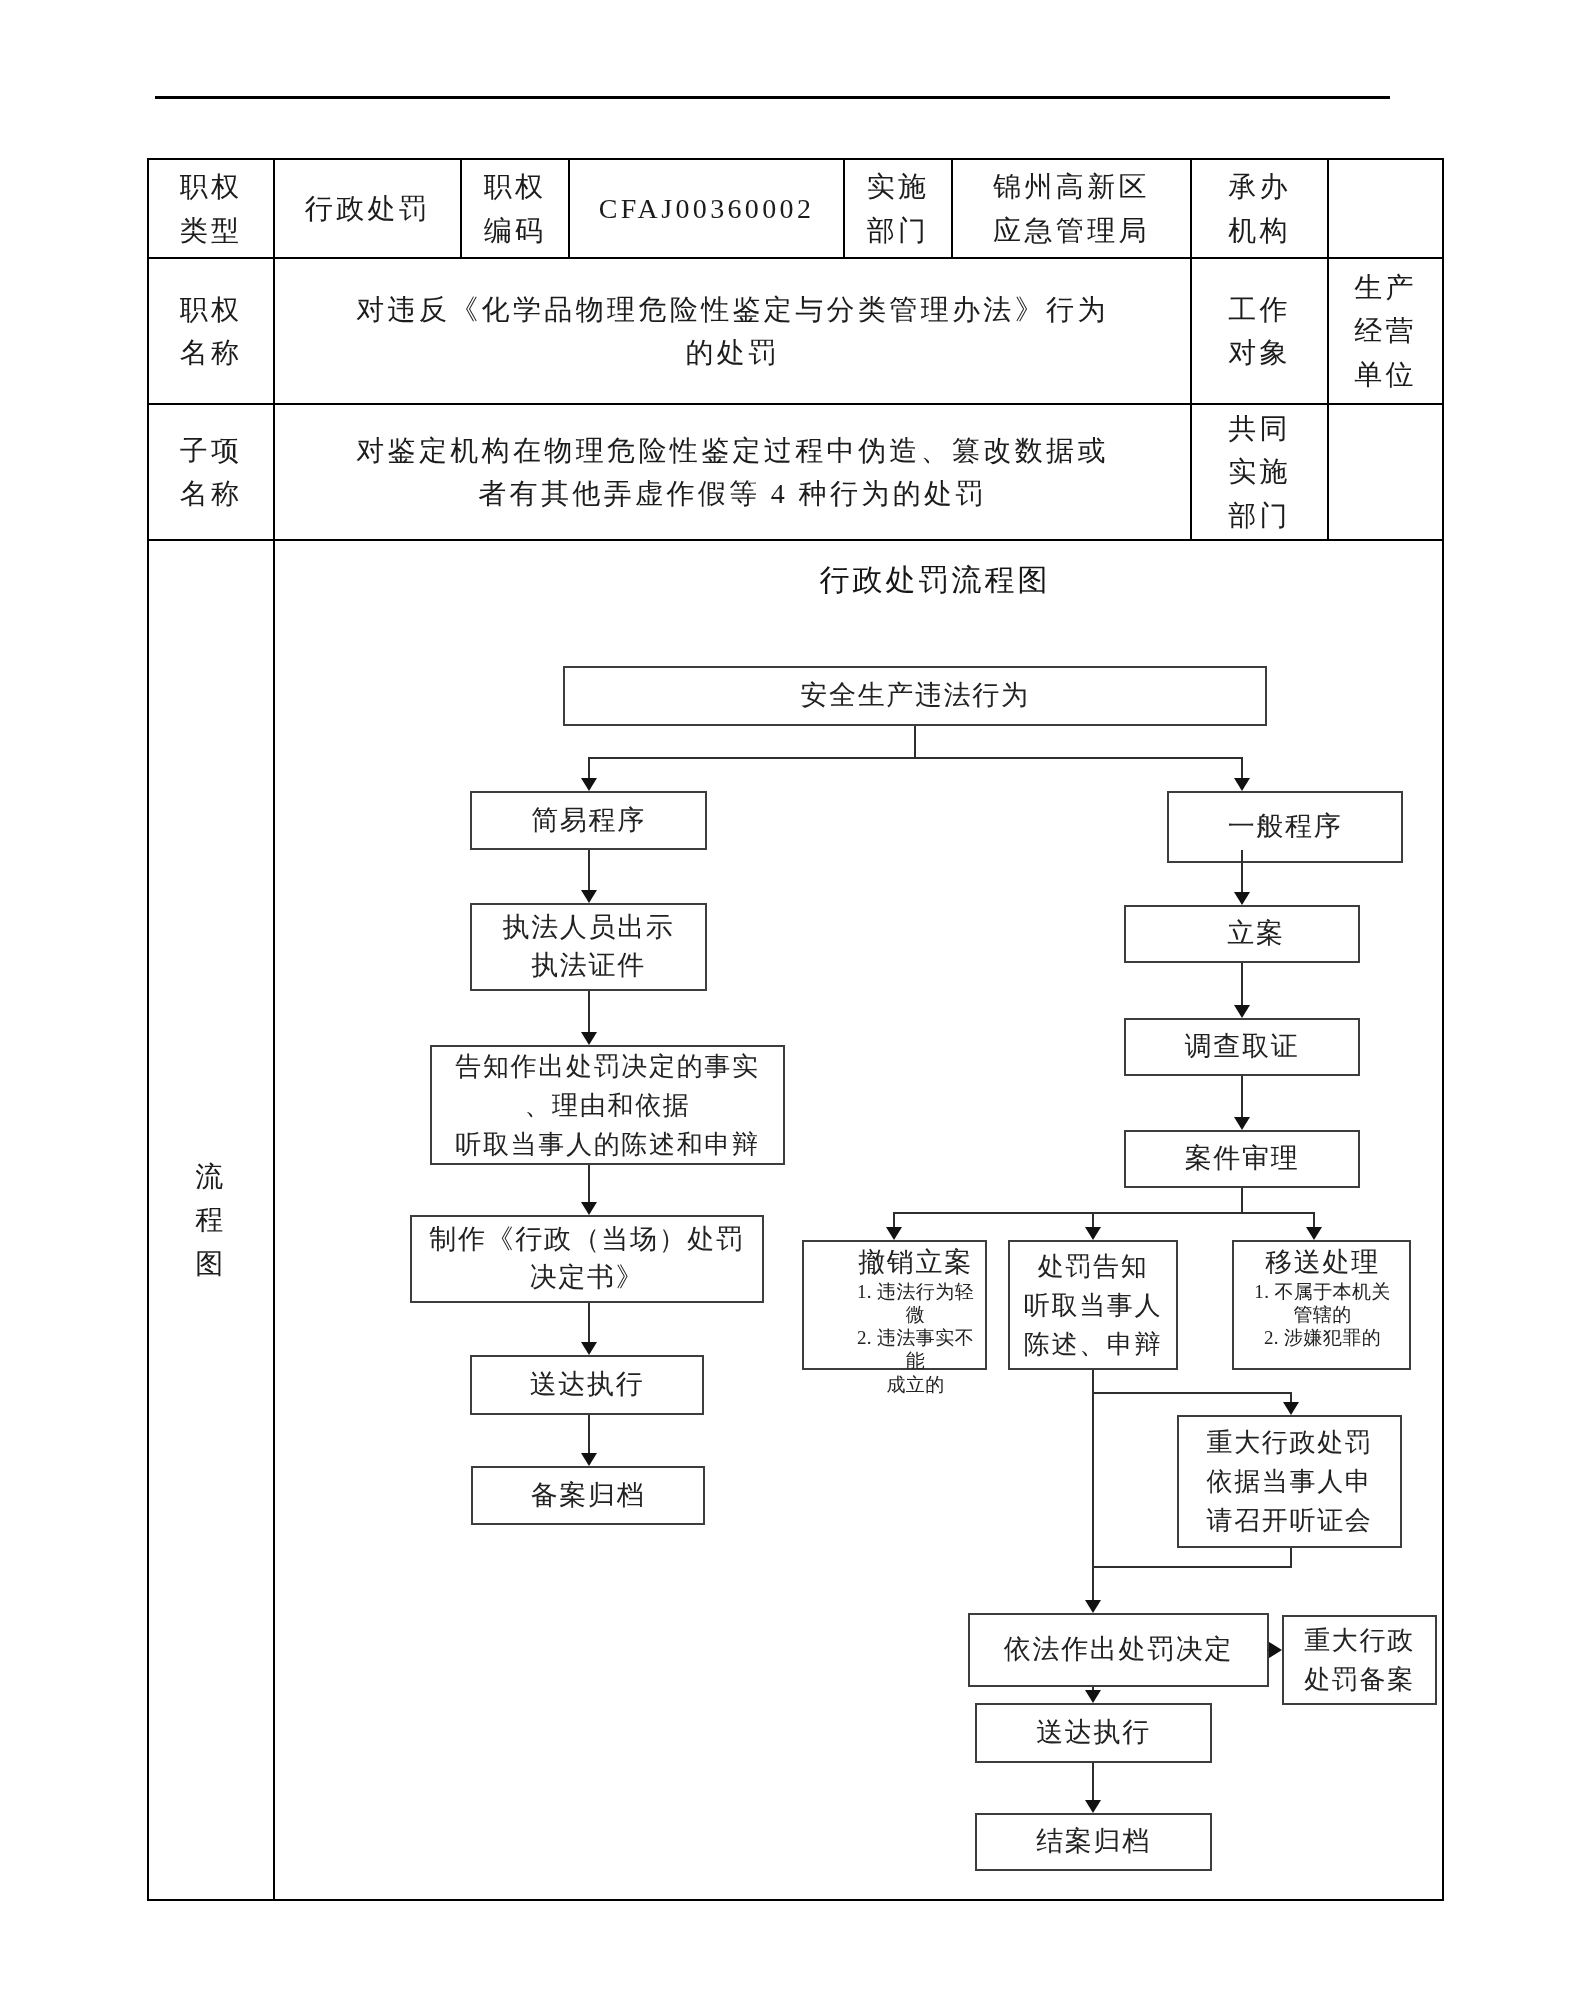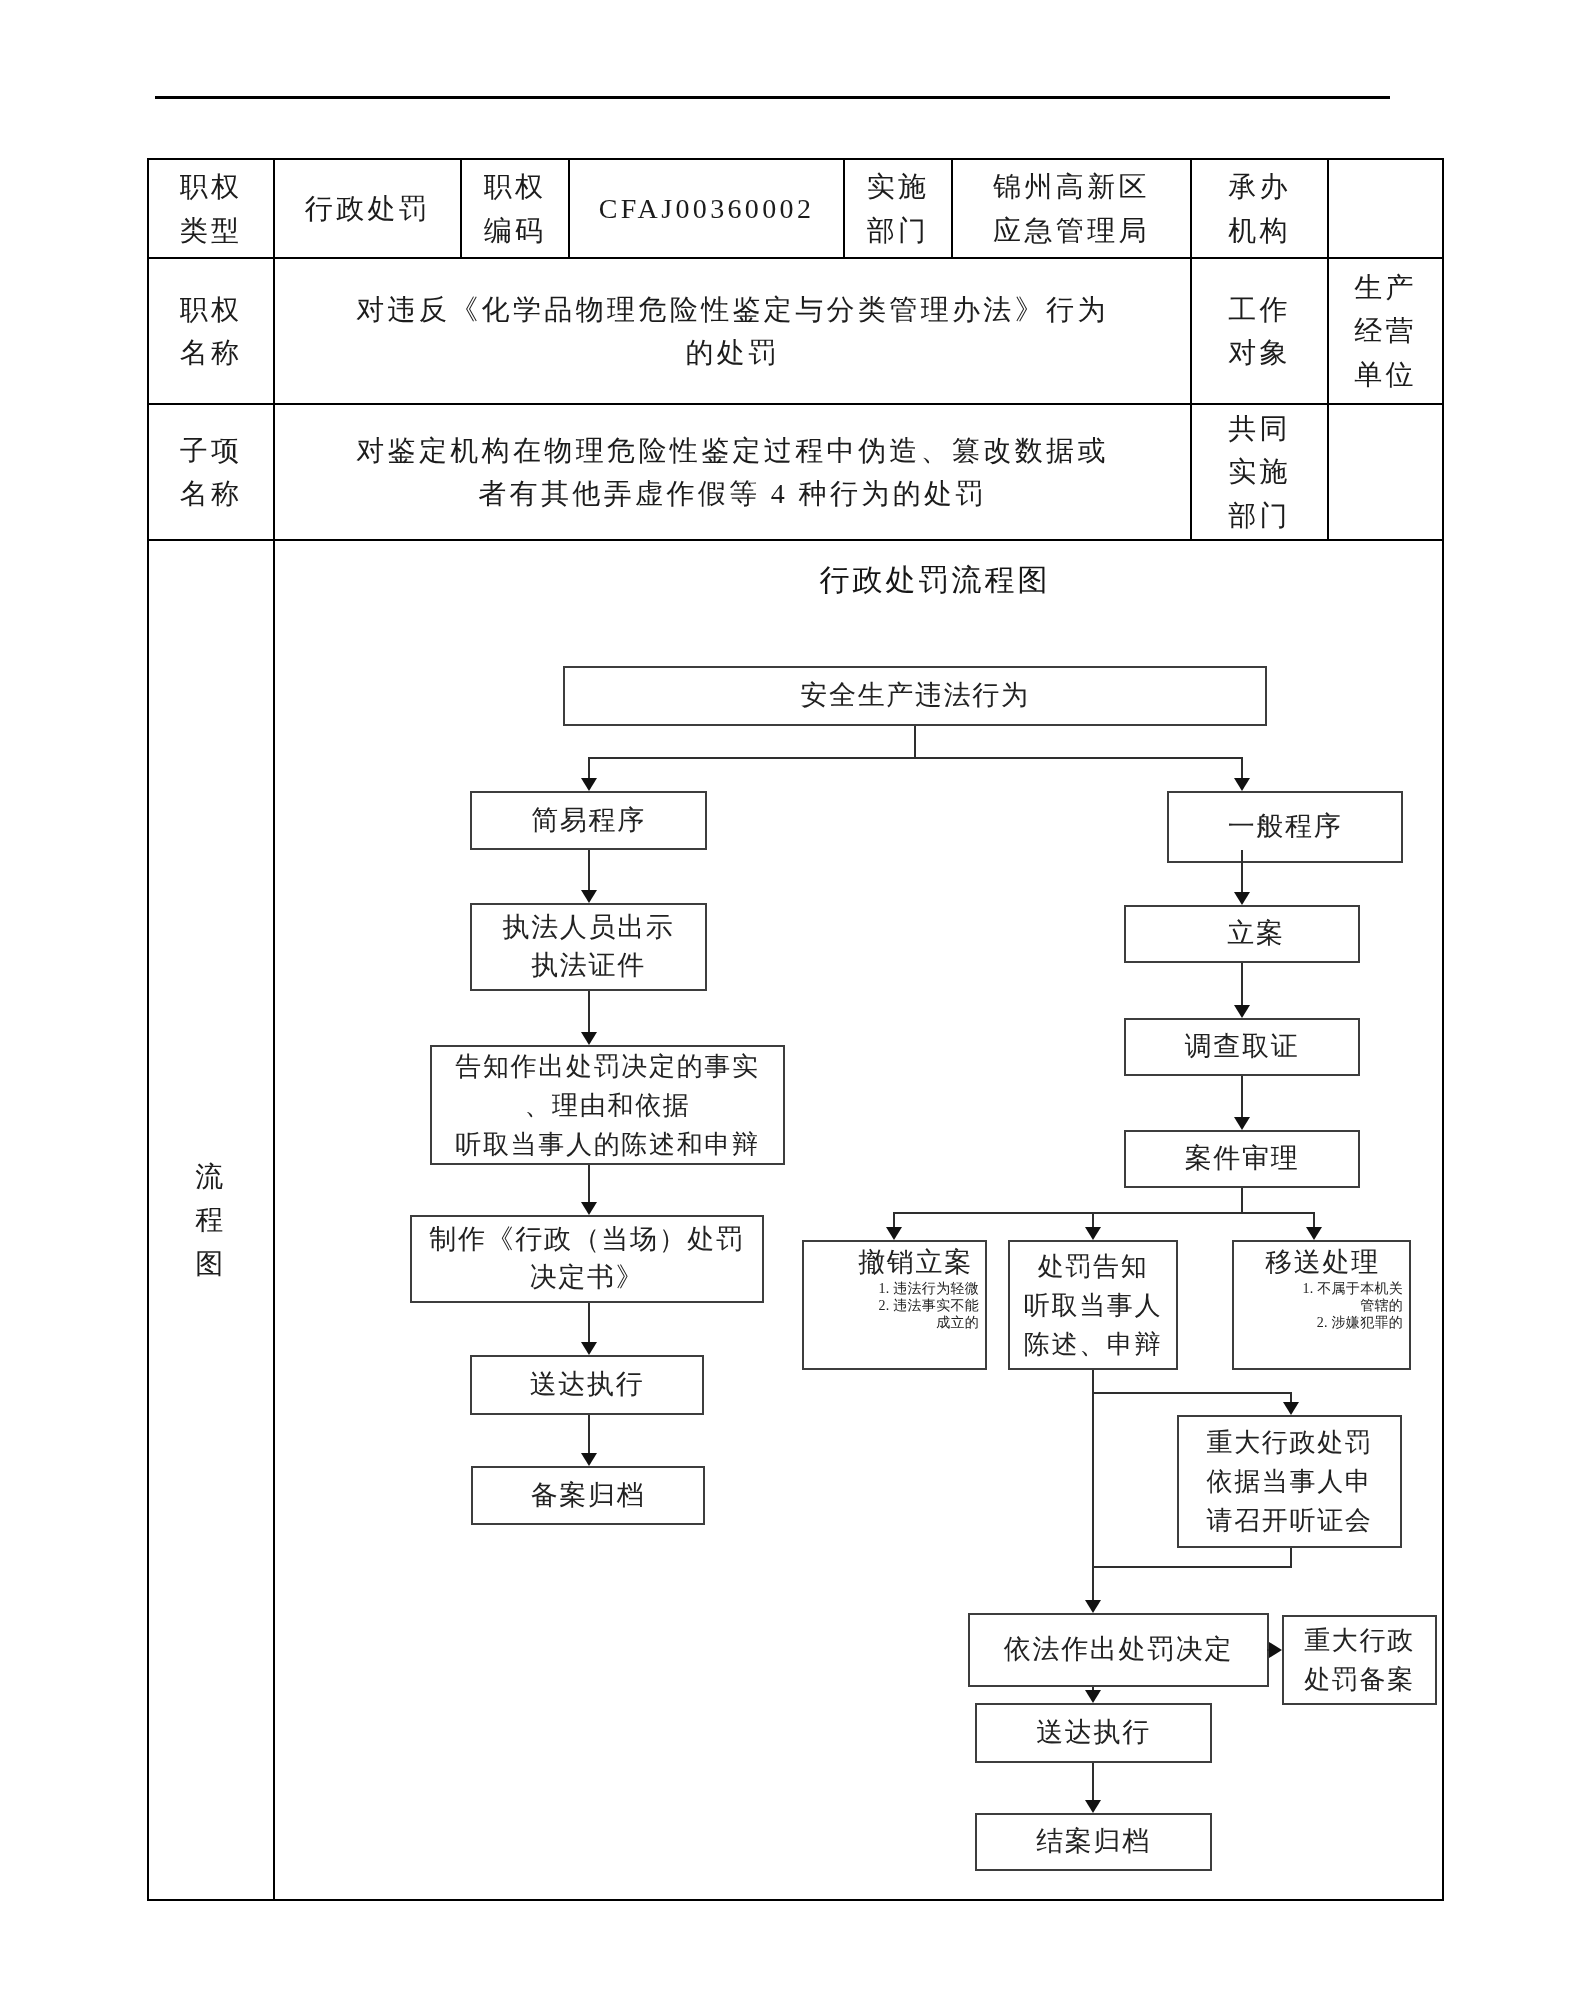--- a/index.html
+++ b/index.html
@@ -15,21 +15,21 @@
   .chart-cell{position:relative;padding:0 !important;}
   #chart{position:absolute;left:0;top:0;width:1169px;height:1360px;letter-spacing:0.06em;}
   .fc-title{position:absolute;left:410px;top:16px;width:500px;text-align:center;
        font-size:30px;letter-spacing:3px;color:#161616;}
   .node{position:absolute;border:2px solid #3d3d3d;background:#fff;display:flex;
        align-items:center;justify-content:center;text-align:center;
        font-size:27px;line-height:1.4;color:#222;box-sizing:border-box;}
   .list-node{flex-direction:column;align-items:stretch;justify-content:flex-start;
        padding:4px 6px 0 8px;}
   .list-node .node-title{text-align:center;font-size:27px;line-height:1.25;}
-  .list-node .node-note{text-align:right;font-size:14px;line-height:1.22;letter-spacing:0.02em;}
+  .list-node .node-note{text-align:center;font-size:19px;line-height:1.22;letter-spacing:0.02em;}
   .vl{position:absolute;width:2px;background:#2e2e2e;}
   .hl{position:absolute;height:2px;background:#2e2e2e;}
   .ad{position:absolute;width:0;height:0;border-left:8px solid transparent;
       border-right:8px solid transparent;border-top:13px solid #111;}
   .ar{position:absolute;width:0;height:0;border-top:8px solid transparent;
       border-bottom:8px solid transparent;border-left:13px solid #111;}
   .small-lh{line-height:1.5;font-size:26px;}
 </style>
 </head>
 <body>

